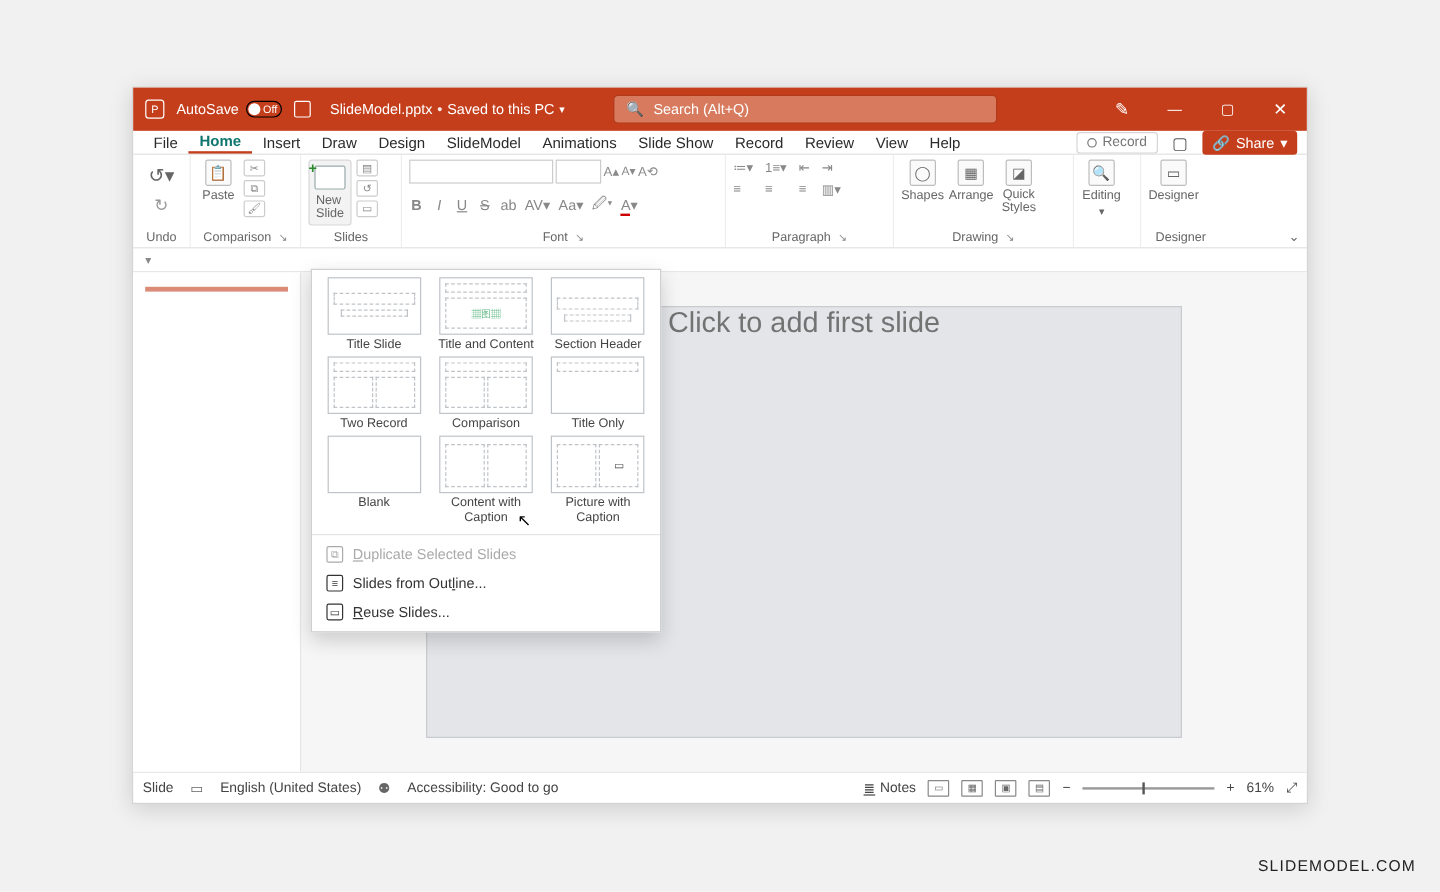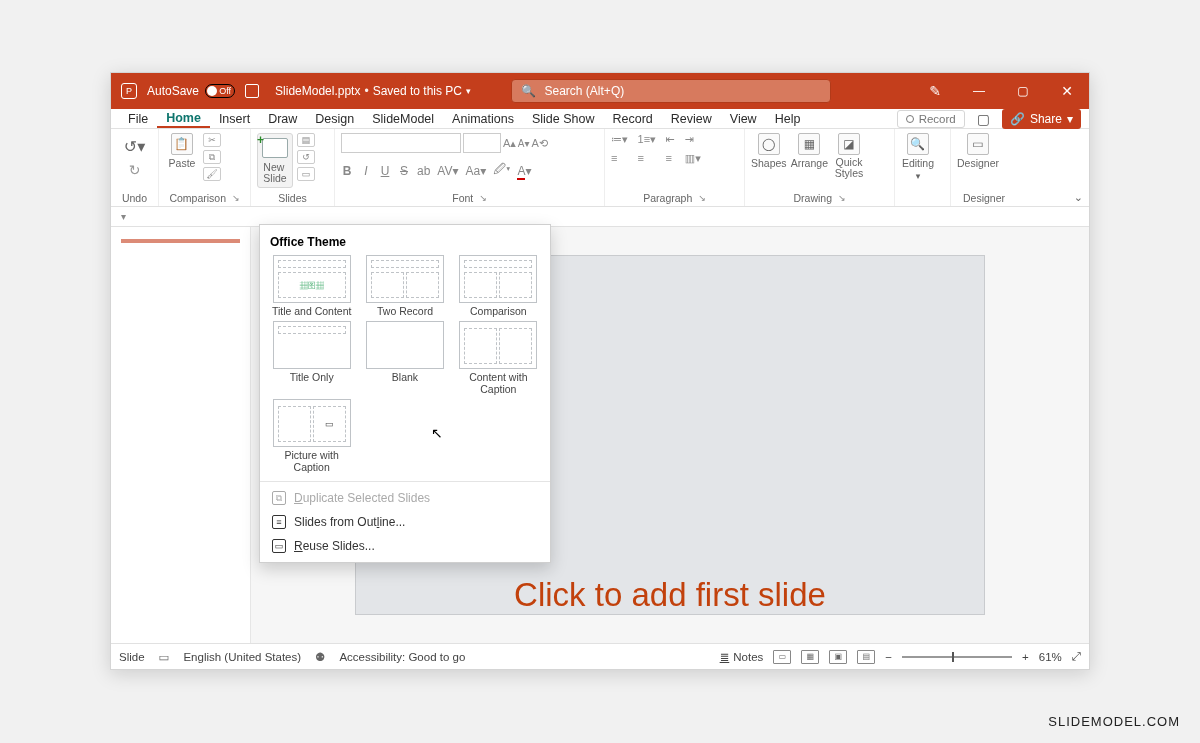--- a/index.html
+++ b/index.html
@@ -55,21 +55,21 @@
   .draw-btns { display:flex; gap:6px; }
   .grey-text { color:#8a8a8a; }
   .ribbon-collapse { position:absolute; right:6px; bottom:2px; font-size:11px; color:#666; }
   
   .collapse-row { height: 20px; border-bottom: 1px solid #e1e1e1; display:flex; align-items:center; padding-left:10px; color:#666; font-size:11px; }
   
   .content { flex:1; display:flex; background:#f6f6f6; position:relative; }
   .thumbs { width: 140px; background:#fff; border-right:1px solid #e6e6e6; padding:6px; }
   .thumb-ph { height:4px; background:#c43e1c; margin:6px 4px; opacity:.6; }
   .canvas-wrap { flex:1; display:flex; align-items:center; justify-content:center; }
-  .canvas { width: 630px; height: 360px; background:#e3e5e8; border:1px solid #c9cbce; display:flex; align-items:flex-end; justify-content:center; color:#c2410c; font-size:33px; font-weight:300; }
+  .canvas { width: 630px; height: 360px; background:#e3e5e8; border:1px solid #c9cbce; display:flex; align-items:flex-start; justify-content:center; color:#737373; font-size:24px; font-weight:300; }
   
   .dropdown { position:absolute; left:148px; top:-3px; width:292px; background:#fff; border:1px solid #cfcfcf; box-shadow:0 6px 16px rgba(0,0,0,.18); z-index:50; padding:6px 0 4px 0; }
   .dd-header { font-size:12px; font-weight:600; padding:4px 10px 6px 10px; }
   .layout-grid { display:grid; grid-template-columns:repeat(3,1fr); gap:4px 6px; padding:0 8px; }
   .layout-cell { display:flex; flex-direction:column; align-items:center; font-size:10.5px; color:#444; }
   .layout-thumb { width:78px; height:48px; border:1px solid #bfc3c7; background:#fff; margin-bottom:2px; position:relative; }
   .layout-thumb .t-title { position:absolute; left:4px; right:4px; top:12px; height:10px; border:1px dashed #bfc3c7; }
   .layout-thumb .t-sub { position:absolute; left:10px; right:10px; top:26px; height:6px; border:1px dashed #bfc3c7; }
   .layout-thumb .t-top { position:absolute; left:4px; right:4px; top:4px; height:8px; border:1px dashed #bfc3c7; }
   .layout-thumb .t-body { position:absolute; left:4px; right:4px; top:16px; bottom:4px; border:1px dashed #bfc3c7; display:flex; align-items:center; justify-content:center; font-size:8px; color:#6b8; }
@@ -285,28 +285,41 @@
     <div class="thumbs">
       <div class="thumb-ph"></div>
     </div>
     <div class="canvas-wrap">
       <div class="canvas">
         <span>Click to add first slide</span>
       </div>
     </div>
 
     <div class="dropdown">
-      <div class="dd-header">Office Theme</div>
       <div class="layout-grid">
+        <div class="layout-cell">
+            <div class="layout-thumb">
+              <div class="t-title"></div>
+              <div class="t-sub"></div>
+            </div>
+            <span>Title Slide</span>
+          </div>
         <div class="layout-cell">
             <div class="layout-thumb">
               <div class="t-top"></div>
               <div class="t-body">▦图▦</div>
             </div>
             <span>Title and Content</span>
+          </div>
+        <div class="layout-cell">
+            <div class="layout-thumb">
+              <div class="t-title" style="top:16px;"></div>
+              <div class="t-sub" style="top:30px;"></div>
+            </div>
+            <span>Section Header</span>
           </div>
         <div class="layout-cell">
             <div class="layout-thumb">
               <div class="t-top"></div>
               <div class="t-half-l"></div>
               <div class="t-half-r"></div>
             </div>
             <span>Two Record</span>
           </div>
         <div class="layout-cell">

